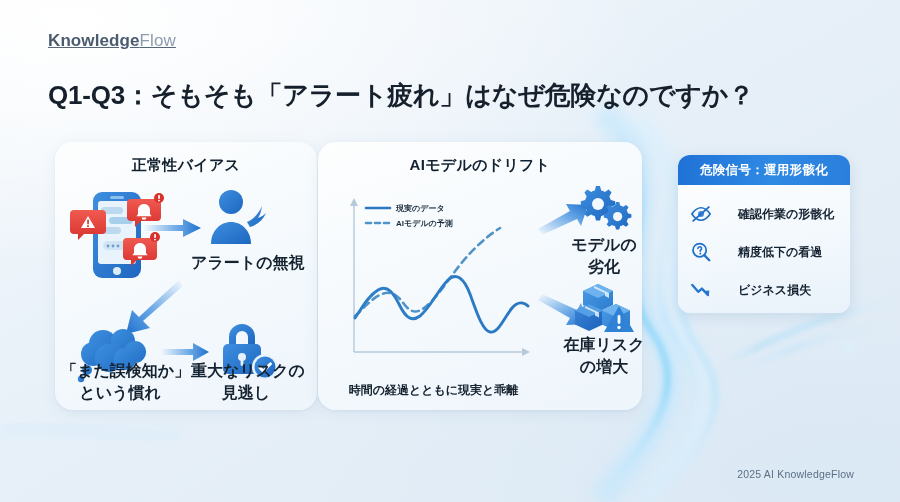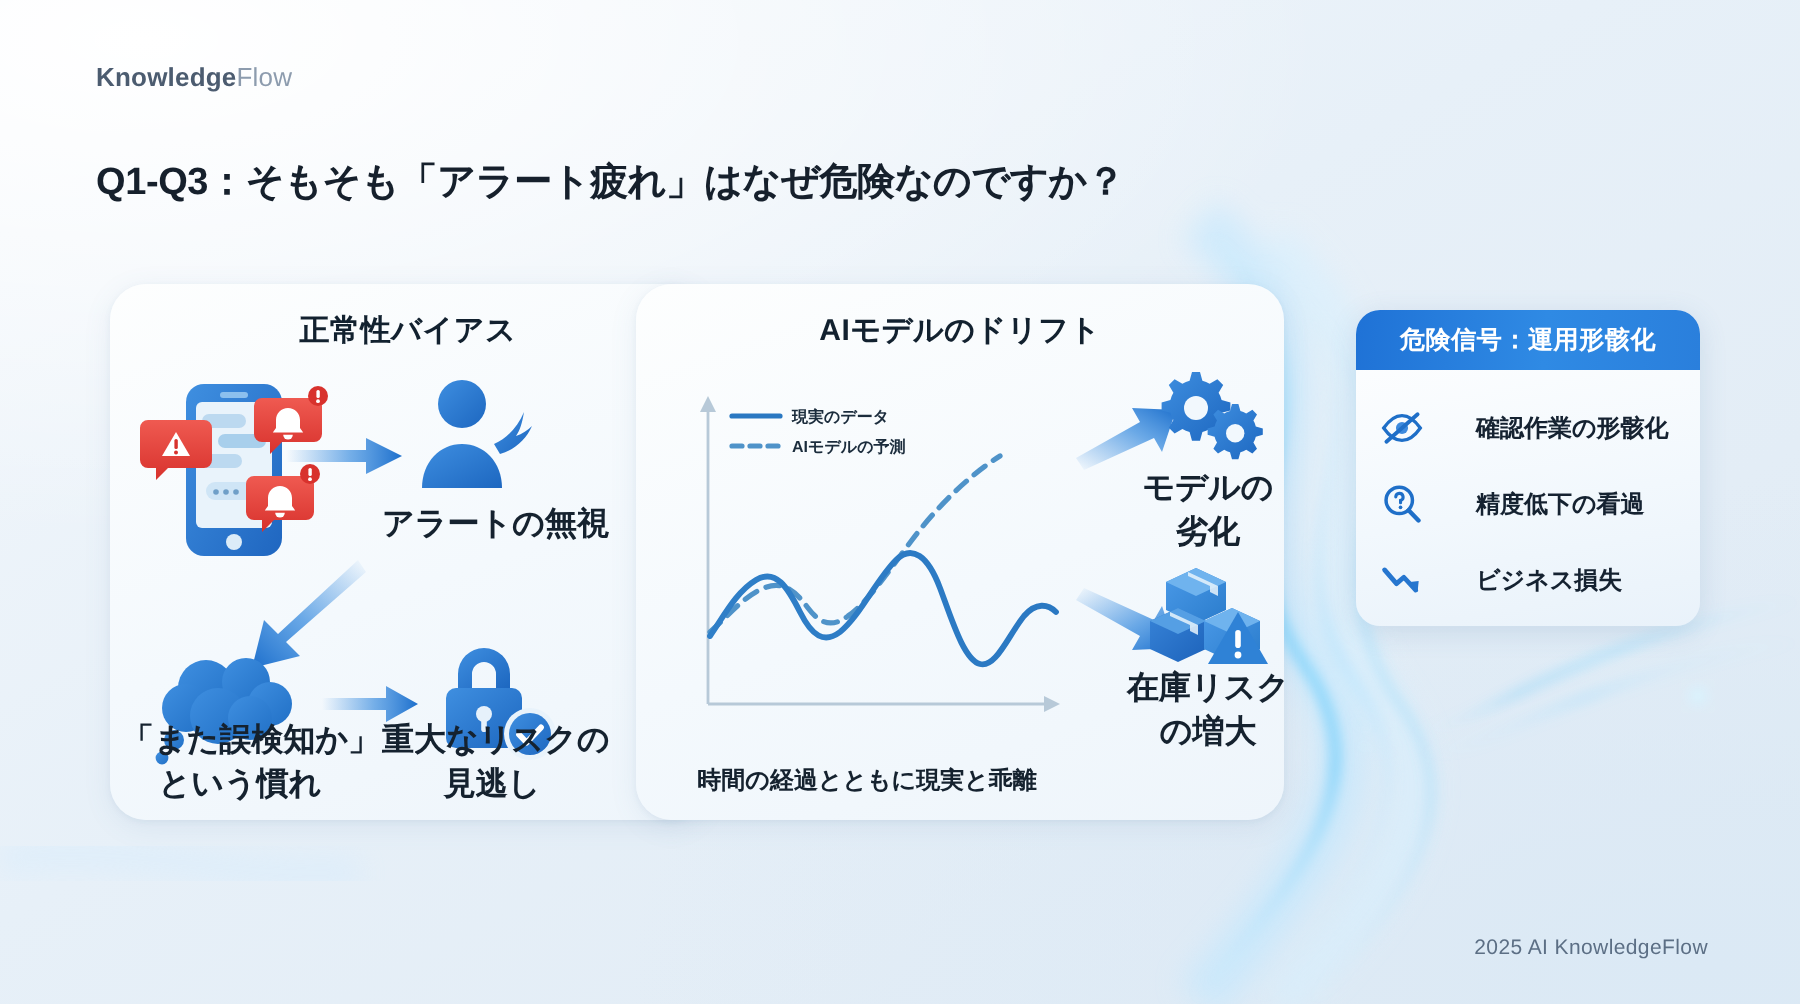--- a/index.html
+++ b/index.html
@@ -32,46 +32,47 @@
     inset: 0;
     pointer-events: none;
   }
   .streaks svg { display: block; width: 100%; height: 100%; }
 
   
   .logo {
     position: absolute;
     left: 48px;
     top: 31px;
-    font-size: 13px;
+    font-size: 17px;
     letter-spacing: .1px;
     color: #55657a;
+    text-decoration: underline;
   }
   .logo .b { font-weight: bold; color: #4c5c70; }
   .logo .l { font-weight: normal; color: #8d9cae; }
 
   .page-title {
     position: absolute;
     left: 48px;
     top: 78px;
-    font-size: 19px;
+    font-size: 26px;
     font-weight: bold;
     color: #16202c;
     letter-spacing: -0.2px;
     white-space: nowrap;
   }
 
   
   .card {
     position: absolute;
     border-radius: 18px;
     background: linear-gradient(160deg, #fdfefe 0%, #f4f9fd 55%, #eef5fb 100%);
     box-shadow: 0 3px 14px rgba(90,130,170,0.10), 0 1px 3px rgba(90,130,170,0.08);
   }
-  #card-bias   { left: 55px;  top: 142px; width: 262px; height: 268px; padding-left: 36px; }
+  #card-bias   { left: 55px;  top: 142px; width: 262px; height: 268px; }
   #card-drift  { left: 318px; top: 142px; width: 324px; height: 268px; }
 
   .card-title {
     position: absolute;
     left: 0; right: 0;
     top: 14px;
     text-align: center;
     font-size: 15px;
     font-weight: bold;
     color: #12212f;

